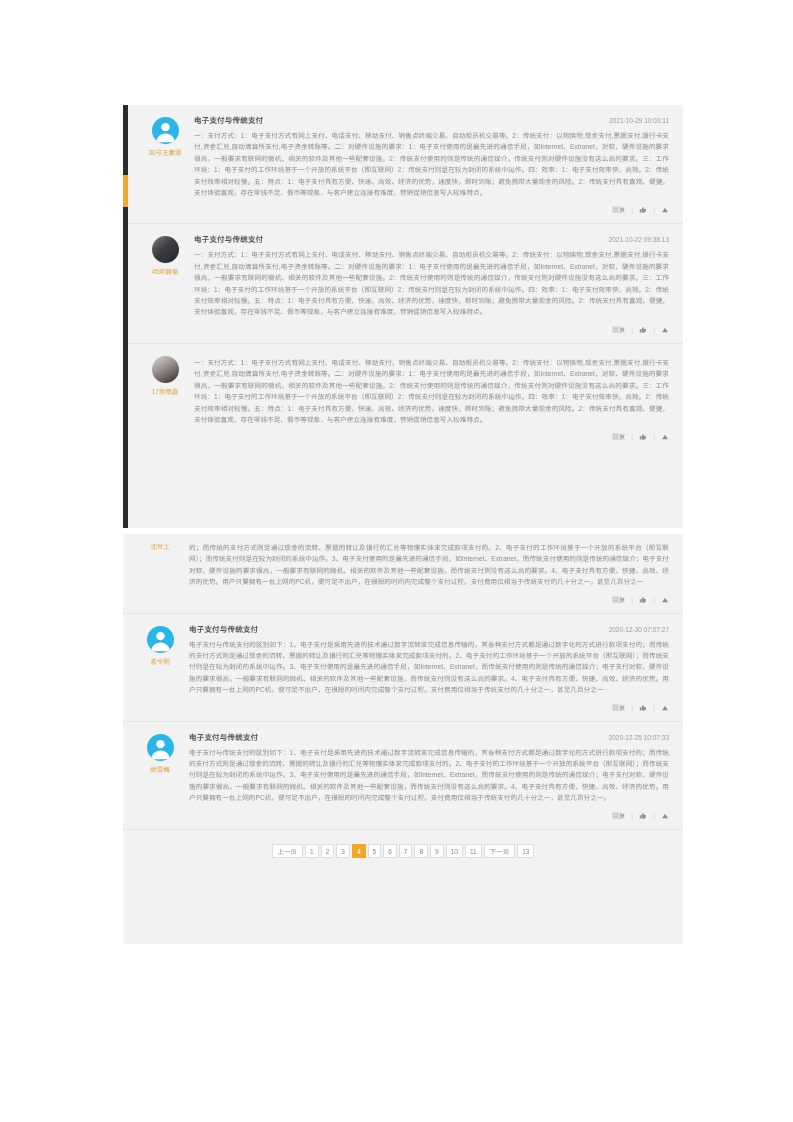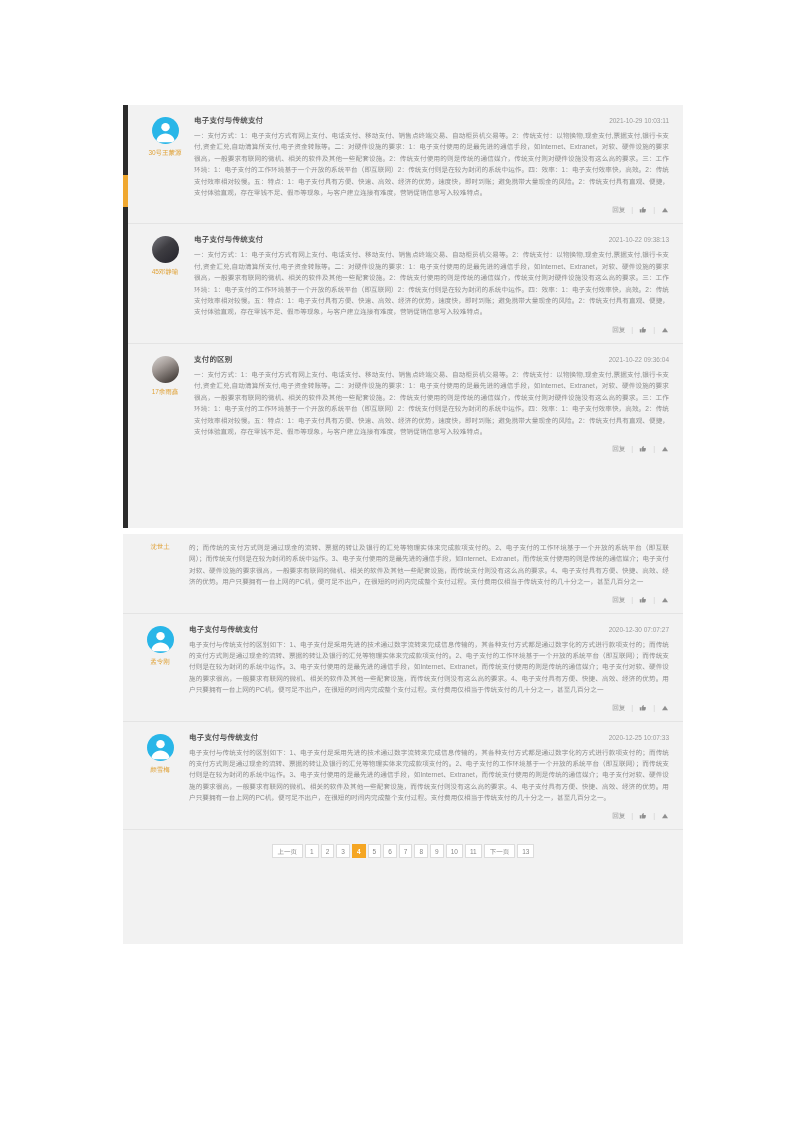--- a/index.html
+++ b/index.html
@@ -172,24 +172,20 @@
         </div>
       </div>
 
       <div class="post">
         <div class="post-inner">
           <div class="author">
             <span class="avatar photo-b"></span>
             <span class="author-name">17余雨鑫</span>
           </div>
           <div class="body">
-            <div class="head">
-              <span class="title">支付的区别</span>
-              <span class="time">2021-10-22 09:36:04</span>
-            </div>
             <div class="text">一：支付方式：1：电子支付方式有网上支付、电话支付、移动支付、销售点终端交易、自动柜员机交易等。2：传统支付：以物换物,现金支付,票据支付,银行卡支付,资金汇兑,自动清算所支付,电子资金转账等。二：对硬件设施的要求：1：电子支付使用的是最先进的通信手段，如Internet、Extranet，对软、硬件设施的要求很高，一般要求有联网的微机、相关的软件及其他一些配套设施。2：传统支付使用的则是传统的通信媒介，传统支付则对硬件设施没有这么高的要求。三：工作环境：1：电子支付的工作环境基于一个开放的系统平台（即互联网）2：传统支付则是在较为封闭的系统中运作。四：效率：1：电子支付效率快，高效。2：传统支付效率相对较慢。五：特点：1：电子支付具有方便、快速、高效、经济的优势，速度快，即时到账；避免携带大量现金的风险。2：传统支付具有直观、便捷，支付体验直观，存在零钱不足、假币等现象，与客户建立连接有难度，营销促销信息写入较难特点。</div>
             <div class="actions">
               <span class="act">回复</span>
               <span class="sep">|</span>
               <span class="act">
                 <svg class="ic" viewBox="0 0 16 16" aria-hidden="true">
                   <path d="M5 7l3-5c1.1 0 1.7.8 1.5 1.9L9.2 6h3.4c.9 0 1.5.8 1.3 1.6l-1 4c-.1.8-.8 1.4-1.6 1.4H5z" fill="#8f8f8f"></path>
                   <rect x="1.6" y="6.6" width="2.6" height="6.6" rx=".5" fill="#8f8f8f"></rect>
                 </svg>
               </span>

